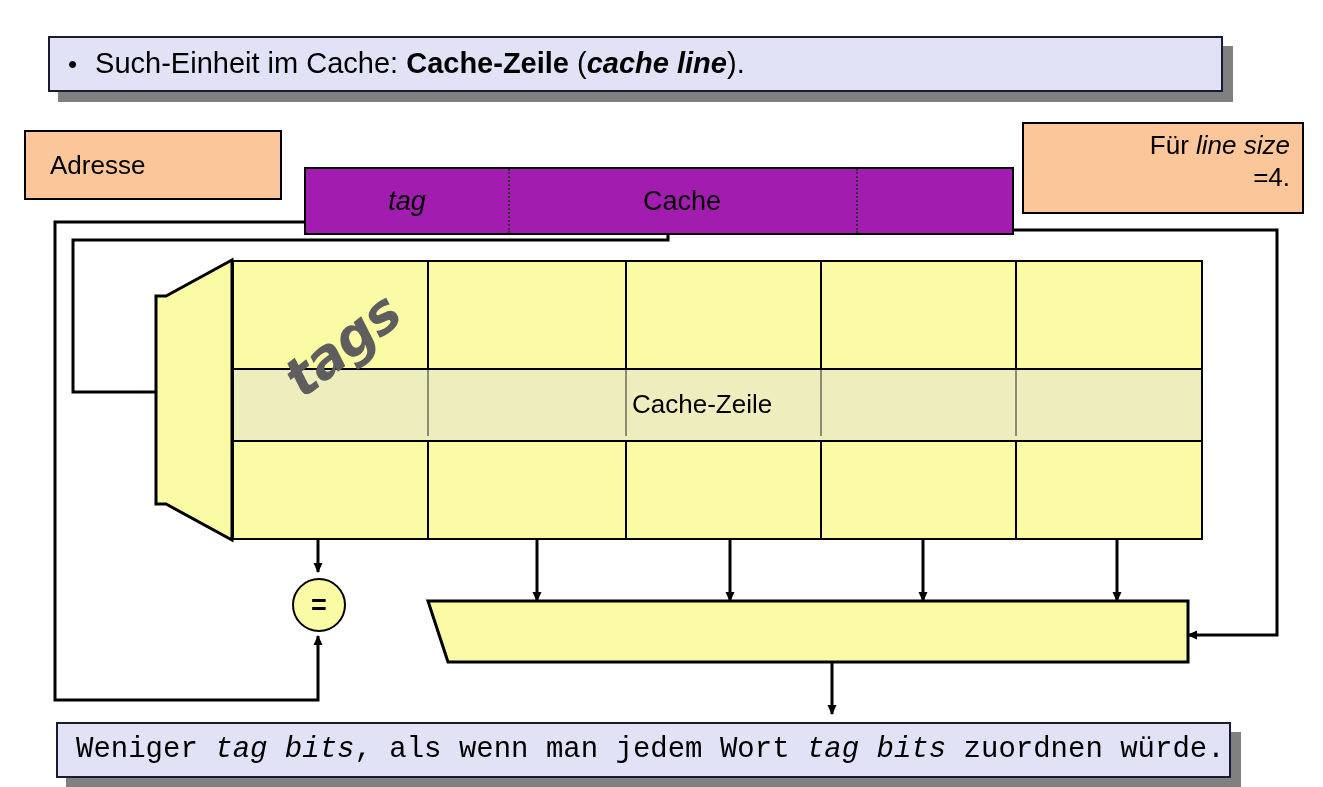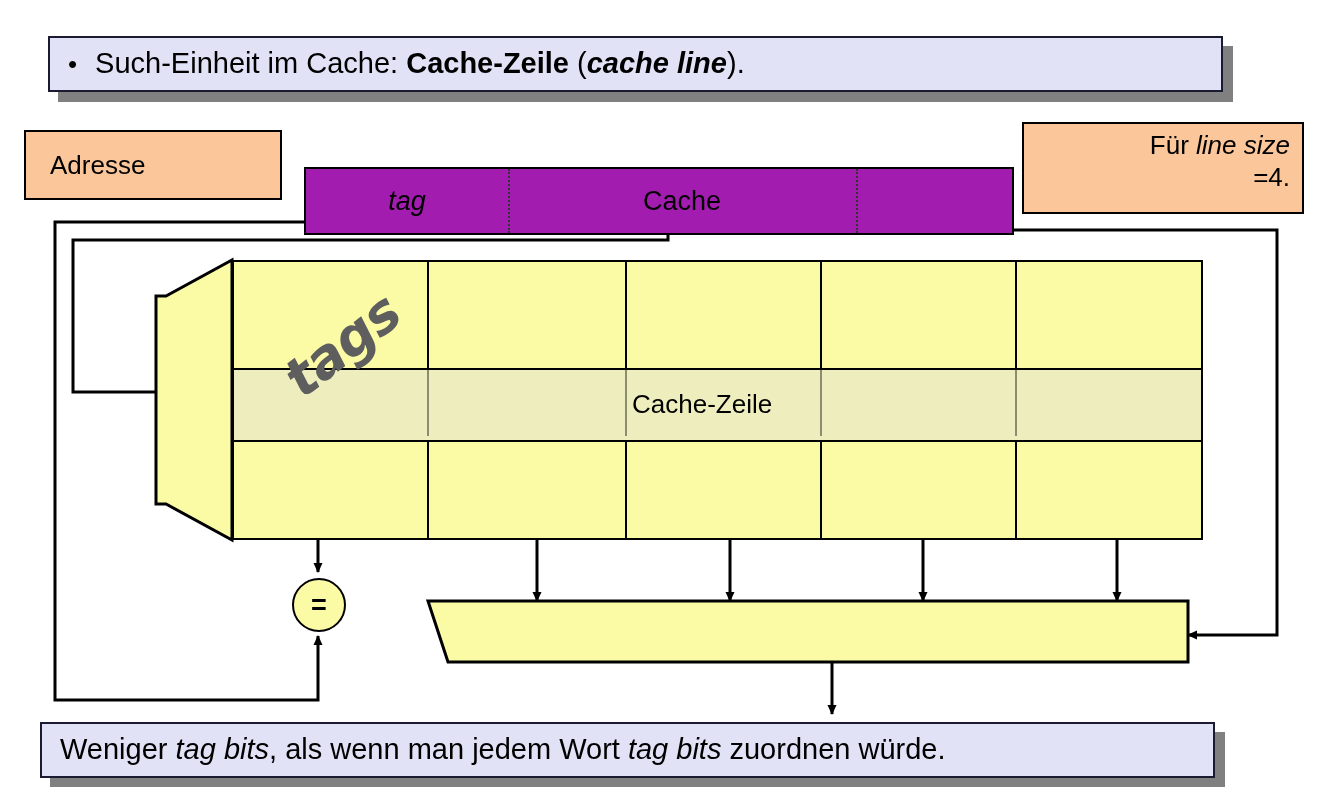--- a/index.html
+++ b/index.html
@@ -9,21 +9,21 @@
   
   .callout{
     position:absolute;background:#e2e2f7;border:2px solid #1a1a33;
     box-shadow:10px 10px 0 0 #808080;
     display:flex;align-items:center;box-sizing:border-box;
   }
   .callout-text{font-size:29px;line-height:1.15;white-space:nowrap;}
   .bullet{font-size:26px;margin-right:18px;line-height:1;}
 
   #title-box{left:48px;top:36px;width:1175px;height:56px;padding:0 18px;}
-  #note-box{left:40px;top:722px;width:1175px;height:56px;padding:16px 18px;}
+  #note-box{left:56px;top:722px;width:1175px;height:56px;padding:16px 18px;font-family:Liberation Mono, monospace;}
 
   
   .peach{
     position:absolute;background:#fac69a;border:2px solid #000;
     box-sizing:border-box;font-size:26px;
   }
   #adresse-box{left:24px;top:130px;width:258px;height:70px;
      display:flex;align-items:center;padding-left:24px;}
   #linesize-box{left:1022px;top:122px;width:282px;height:92px;
      padding:6px 12px 10px 22px;line-height:1.22;text-align:right;}

